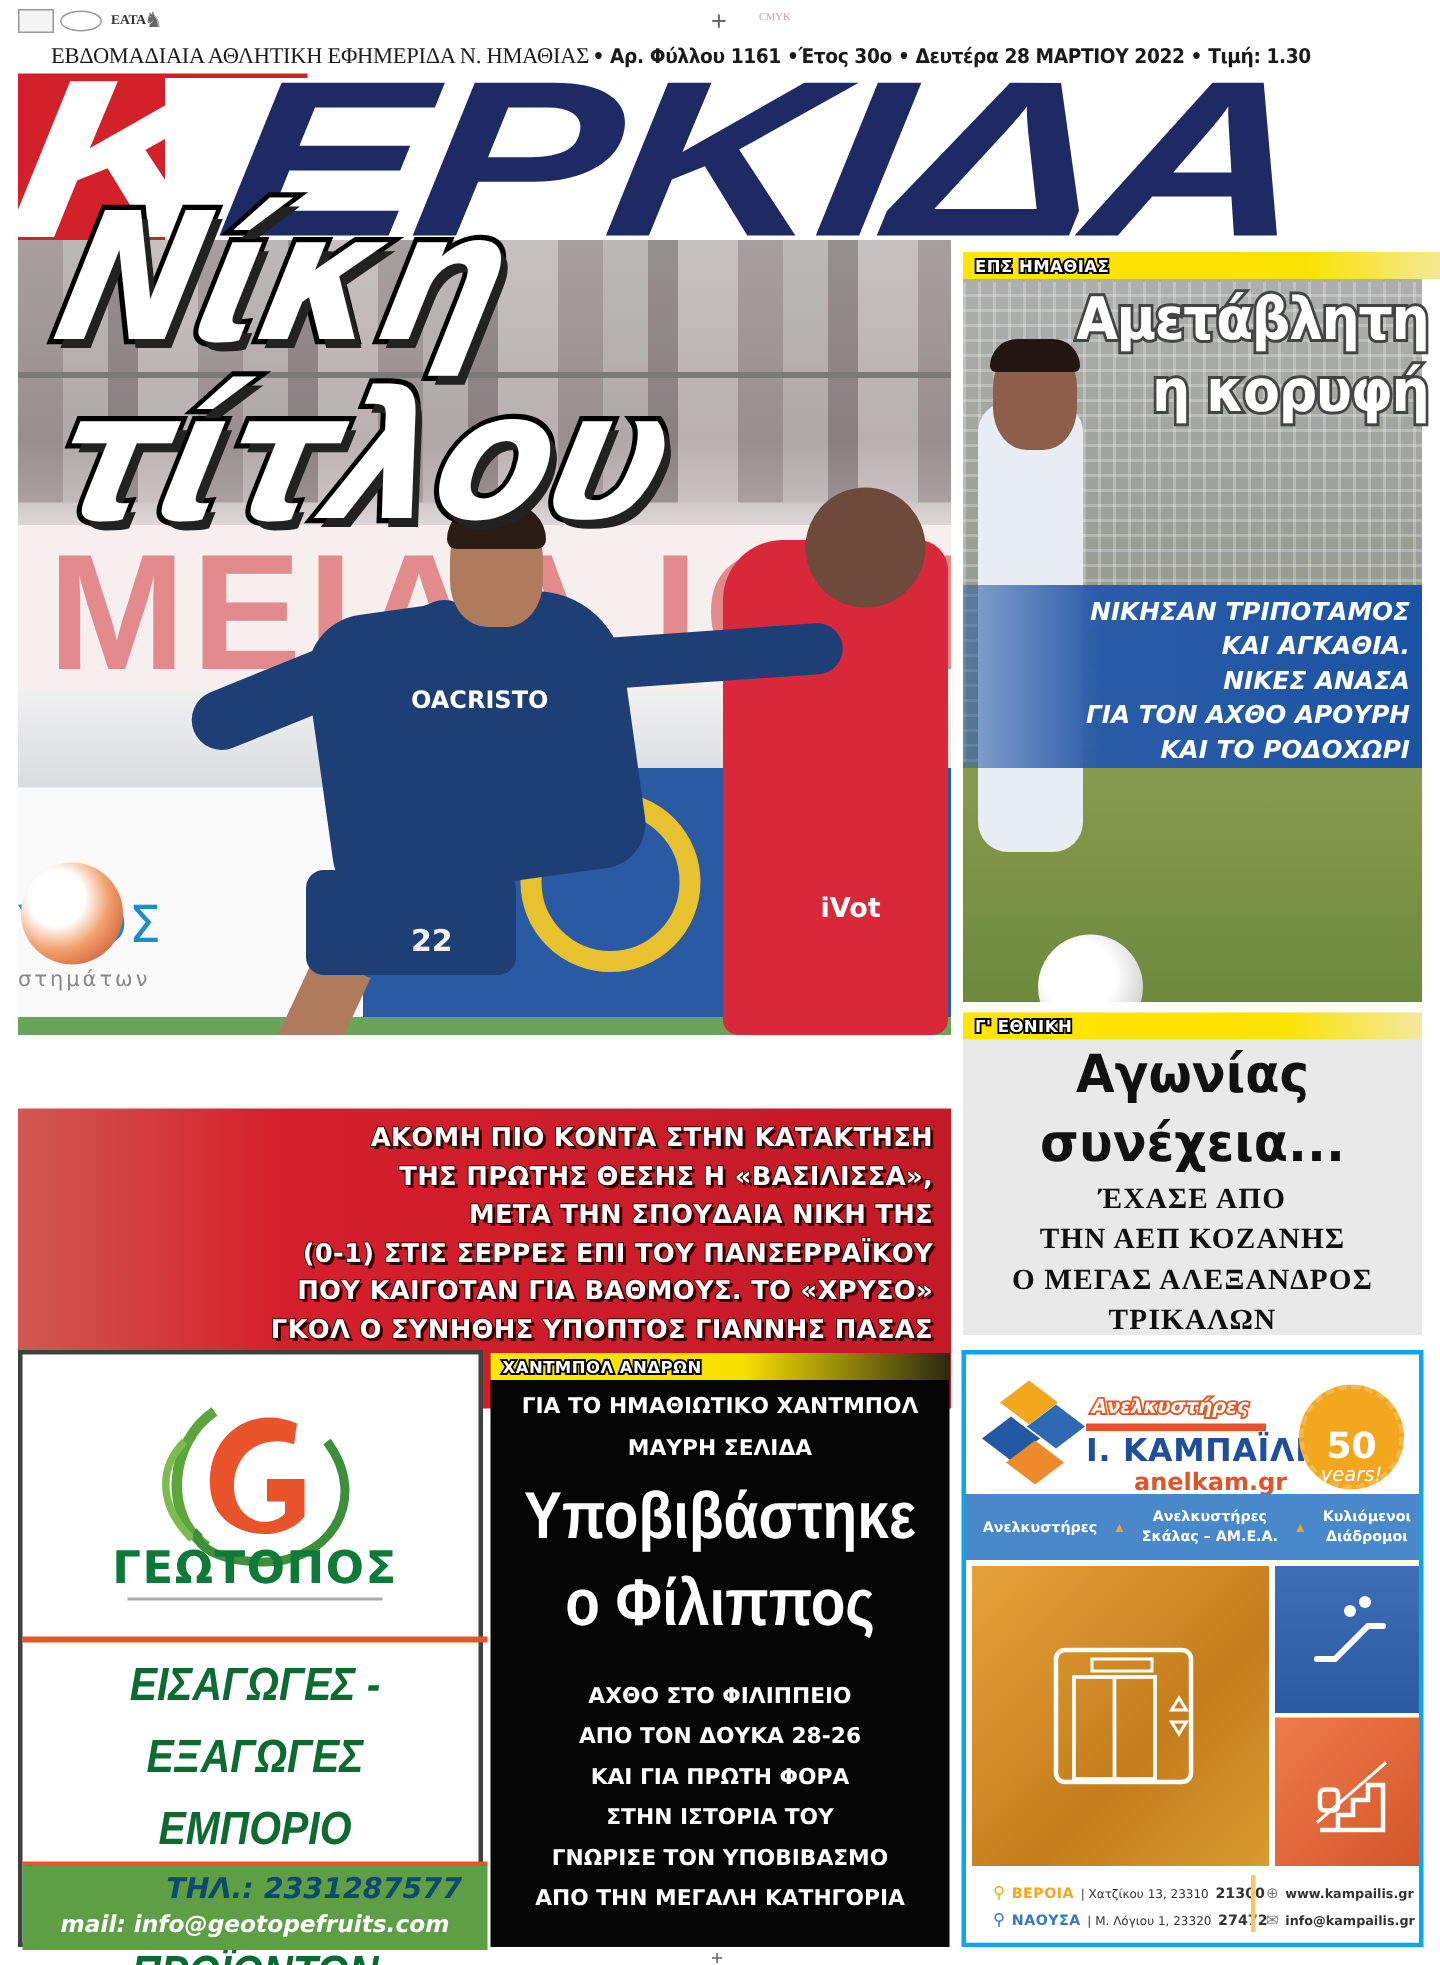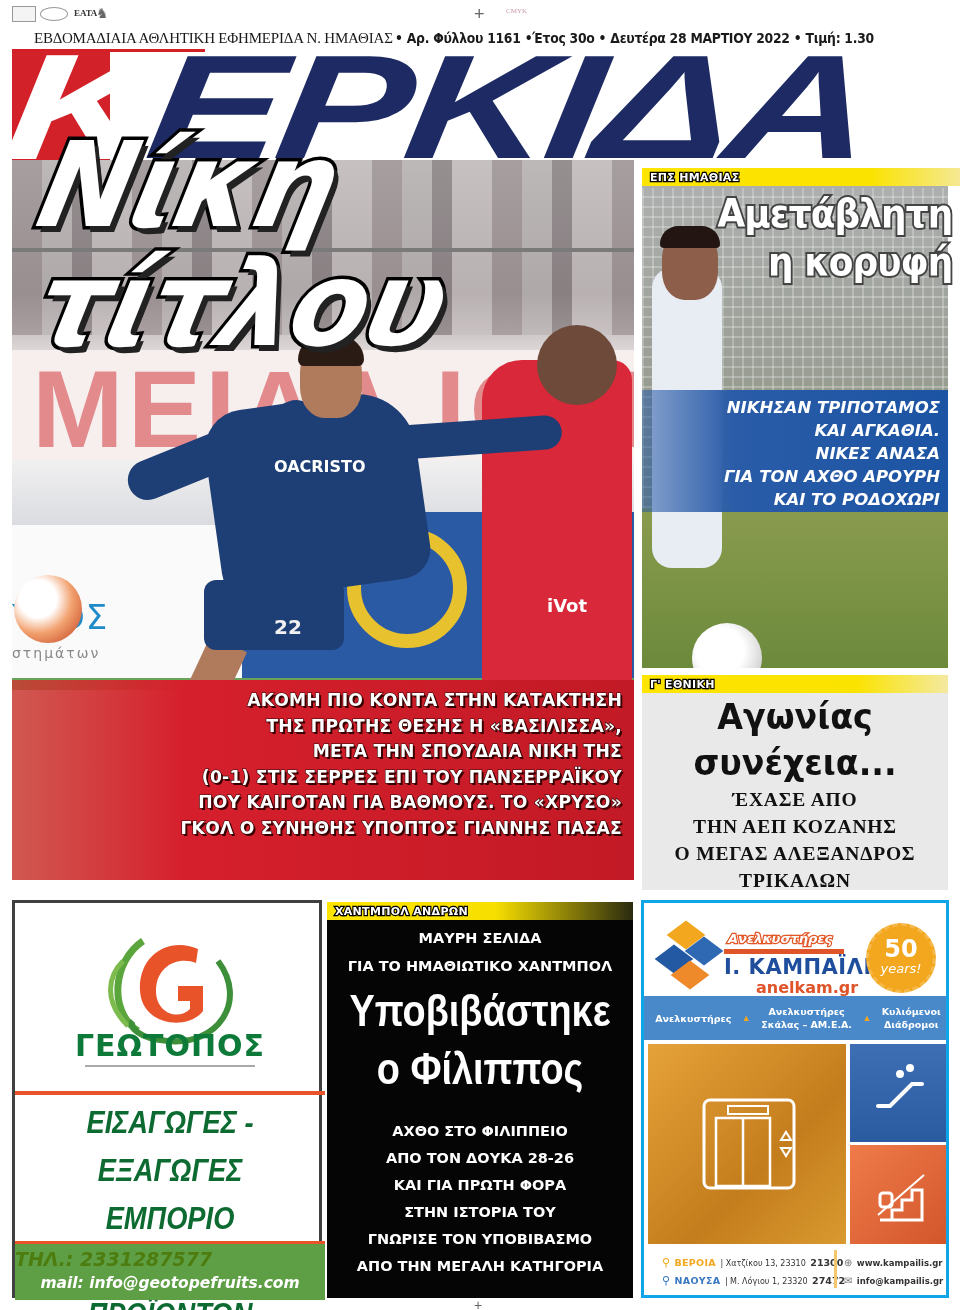--- a/index.html
+++ b/index.html
@@ -43,21 +43,21 @@
 .ph-num{left:262px;top:455px;font:bold 20px "DejaVu Sans",sans-serif;color:#f1f1f1}
 .ph-player2{left:470px;top:200px;width:150px;height:330px;background:#d8283a;border-radius:40px 20px 10px 10px}
 .ph-player2-head{left:525px;top:165px;width:80px;height:80px;background:#6e4a3a;border-radius:50%}
 .ph-player2-sponsor{left:535px;top:435px;font:bold 18px "DejaVu Sans",sans-serif;color:#fff}
 .ph-ball{left:14px;top:575px;width:68px;height:68px;border-radius:50%;background:radial-gradient(circle at 35% 35%,#fff 0 30%,#f2a16f 55%,#c9502c 90%);z-index:3}
 
 .headline{font:italic 900 118px "DejaVu Sans",sans-serif;color:#fff;-webkit-text-stroke:7px #000;paint-order:stroke fill;text-shadow:6px 6px 0 #222;letter-spacing:-2px;line-height:1;white-space:nowrap;transform:skewX(-12deg) scaleX(.96);transform-origin:left}
 #headline-1{left:42px;top:126px}
 #headline-2{left:40px;top:245px}
 
-#caption-block{left:12px;top:680px;width:622px;height:200px;background:linear-gradient(90deg,rgba(200,60,50,.85) 0%,#d61f2c 28%,#c21a26 100%)}
+#caption-block{left:12px;top:739px;width:622px;height:200px;background:linear-gradient(90deg,rgba(200,60,50,.85) 0%,#d61f2c 28%,#c21a26 100%)}
 #caption-text{right:12px;top:8px;text-align:right;font:bold 17.2px "DejaVu Sans",sans-serif;color:#fff;line-height:25.6px;letter-spacing:.2px;-webkit-text-stroke:1.2px #2a0a0a;paint-order:stroke fill;text-shadow:2px 2px 0 #3a0000;white-space:nowrap}
 
 #eps-box{left:642px;top:168px;width:306px;height:500px;overflow:hidden;background:linear-gradient(#aeb1b0 0%,#9a9e95 40%,#7f8d62 80%)}
 .eps-net{left:0;top:20px;width:306px;height:340px;background:repeating-linear-gradient(90deg,rgba(255,255,255,.25) 0 2px,transparent 2px 10px),repeating-linear-gradient(0deg,rgba(255,255,255,.25) 0 2px,transparent 2px 10px)}
 .eps-grass{left:0;top:340px;width:306px;height:160px;background:linear-gradient(#8a9b4e,#6c8a3c)}
 .eps-player{left:10px;top:100px;width:70px;height:300px;background:#e8ecf3;border-radius:20px}
 .eps-head{left:20px;top:62px;width:56px;height:70px;background:#8d5e49;border-radius:40%}
 .eps-hair{left:18px;top:58px;width:60px;height:22px;background:#231612;border-radius:28px 28px 6px 6px}
 .eps-ball{left:50px;top:455px;width:70px;height:70px;border-radius:50%;background:radial-gradient(circle at 40% 40%,#fff 0 40%,#ccc 80%)}
 .tag-bar{height:18px;background:linear-gradient(90deg,#ffe500 0%,#fbe300 70%,#f4e9a0 100%);display:flex;align-items:center;padding-left:8px}
@@ -73,37 +73,37 @@
 #gethniki-sub{left:642px;top:786px;width:306px;text-align:center;font:bold 19.5px "Liberation Serif",serif;color:#111;line-height:27px;letter-spacing:.8px}
 
 #ad-geo{left:12px;top:900px;width:310px;height:398px;border:3px solid #404040;background:#fff}
 .geo-logo{left:83px;top:28px;width:150px;height:115px}
 .geo-name{left:0;top:125px;width:310px;text-align:center;font:900 30px "DejaVu Sans",sans-serif;color:#0d7a39;letter-spacing:1px}
 .geo-underline{left:70px;top:162px;width:170px;height:2px;background:#aaa}
 .geo-orange1{left:0;top:188px;width:310px;height:4px;background:#e8532a}
 .geo-lines{left:0;top:196px;width:310px;text-align:center;font:italic bold 31px "Liberation Sans",sans-serif;color:#0d6b32;line-height:48px;transform:scaleX(.88)}
 .geo-orange2{left:0;top:338px;width:310px;height:3px;background:#e8532a}
 .geo-green{left:0;top:341px;width:310px;height:56px;background:#5e9f45}
-.geo-tel{left:0;top:344px;width:293px;text-align:left;font:italic bold 19px "DejaVu Sans",sans-serif;color:#4d7c0f;line-height:24px}
+.geo-tel{left:0;top:344px;width:293px;text-align:right;font:italic bold 19px "DejaVu Sans",sans-serif;color:#0c4a6e;line-height:24px}
 .geo-mail{left:0;top:368px;width:310px;text-align:center;font:italic bold 15.5px "DejaVu Sans",sans-serif;color:#fff;line-height:24px}
 
 #handball{left:327px;top:902px;width:306px;height:396px;background:#050505}
 #handball-tag{left:327px;top:902px;width:306px}
 #handball-kicker{left:327px;top:924px;width:306px;text-align:center;font:bold 14.5px "DejaVu Sans",sans-serif;color:#fff;line-height:28px}
 #handball-title{left:327px;top:982px;width:306px;text-align:center;font:bold 44px "Liberation Sans",sans-serif;color:#fff;line-height:58px;transform:scaleX(.86)}
 #handball-body{left:327px;top:1118px;width:306px;text-align:center;font:bold 14.5px "DejaVu Sans",sans-serif;color:#fff;line-height:27px}
 
 #ad-kamp{left:641px;top:900px;width:308px;height:398px;border:3px solid #0ea5e9;background:#fff;overflow:hidden}
 .cube{width:24px;height:24px;transform:rotate(45deg) skew(-8deg,-8deg)}
 .kamp-anel{left:84px;top:28px;font:bold italic 13px "DejaVu Sans",sans-serif;color:#fff;-webkit-text-stroke:2.5px #e25725;paint-order:stroke fill}
 .kamp-redline{left:80px;top:46px;width:120px;height:5px;background:#e0542a}
 .kamp-name{left:80px;top:52px;font:bold 21px "DejaVu Sans",sans-serif;color:#1f4e9c;letter-spacing:.5px}
 .kamp-url{left:112px;top:75px;font:bold 16px "DejaVu Sans",sans-serif;color:#e0542a}
 .kamp-badge{left:222px;top:20px;width:70px;height:70px;border-radius:50%;background:#f3a71f;border:3px dashed #f5b84a;text-align:center}
-.kamp-50{display:block;font:bold 24px "DejaVu Sans",sans-serif;color:#fff;line-height:26px;margin-top:10px}
+.kamp-50{display:block;font:bold 24px "DejaVu Sans",sans-serif;color:#fff;line-height:26px;margin-top:25px}
 .kamp-years{display:block;font:italic 13px "DejaVu Sans",sans-serif;color:#fff;line-height:14px}
 .kamp-bar{left:0;top:93px;width:308px;height:44px;background:#4a89c9;display:flex;align-items:center;justify-content:space-around;padding:0 6px}
 .kamp-bar-item{font:bold 9.5px "DejaVu Sans",sans-serif;color:#fff;text-align:center;line-height:13px}
 .kamp-dot{font-size:9px;color:#f3a71f}
 .kamp-photo1{left:4px;top:141px;width:198px;height:200px;background:linear-gradient(135deg,#e6a23a,#c47d1c 60%,#d99a30)}
 .kamp-photo2{left:206px;top:141px;width:98px;height:98px;background:linear-gradient(#3e6fb4,#2a5aa0)}
 .kamp-photo3{left:206px;top:242px;width:98px;height:99px;background:linear-gradient(135deg,#ef7b4a,#d2562a)}
 .kamp-footer{left:0;top:343px;width:308px;height:55px;background:#fff}
 .kamp-city{font:bold 9.5px "DejaVu Sans",sans-serif;letter-spacing:.3px}
 .kamp-addr{font:8px "DejaVu Sans",sans-serif;color:#333}
@@ -230,22 +230,22 @@
   <div class="abs geo-green"></div>
   <div class="abs geo-tel">ΤΗΛ.: 2331287577</div>
   <div class="abs geo-mail">mail: info@geotopefruits.com</div>
 </div>
 
 <div class="abs" id="handball"></div>
 <div class="abs tag-bar" id="handball-tag" style="background:linear-gradient(90deg,#ffe500 0%,#f7df00 55%,#2a2a10 100%)">
     <span class="tag-text">ΧΑΝΤΜΠΟΛ ΑΝΔΡΩΝ</span>
   </div>
 <div class="abs" id="handball-kicker">
+  <div>ΓΙΑ ΤΟ ΗΜΑΘΙΩΤΙΚΟ ΧΑΝΤΜΠΟΛ</div>
   <div>ΜΑΥΡΗ ΣΕΛΙΔΑ</div>
-  <div>ΓΙΑ ΤΟ ΗΜΑΘΙΩΤΙΚΟ ΧΑΝΤΜΠΟΛ</div>
 </div>
 <div class="abs" id="handball-title">
   <div>Υποβιβάστηκε</div>
   <div>ο Φίλιππος</div>
 </div>
 <div class="abs" id="handball-body">
   <div>ΑΧΘΟ ΣΤΟ ΦΙΛΙΠΠΕΙΟ</div>
   <div>ΑΠΟ ΤΟΝ ΔΟΥΚΑ 28-26</div>
   <div>ΚΑΙ ΓΙΑ ΠΡΩΤΗ ΦΟΡΑ</div>
   <div>ΣΤΗΝ ΙΣΤΟΡΙΑ ΤΟΥ</div>

